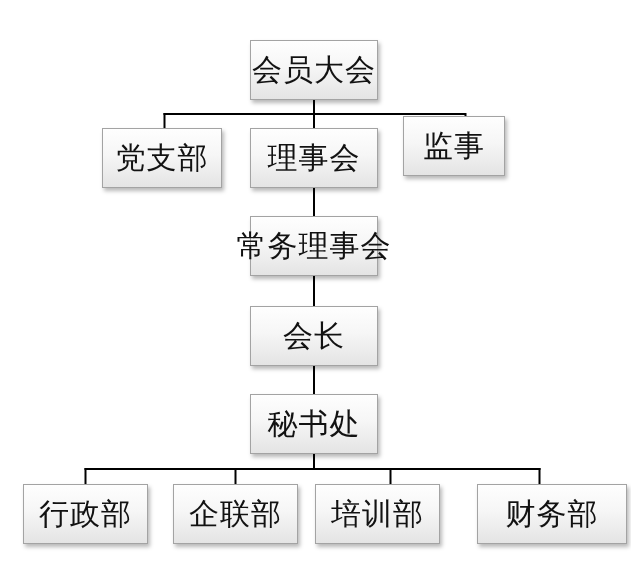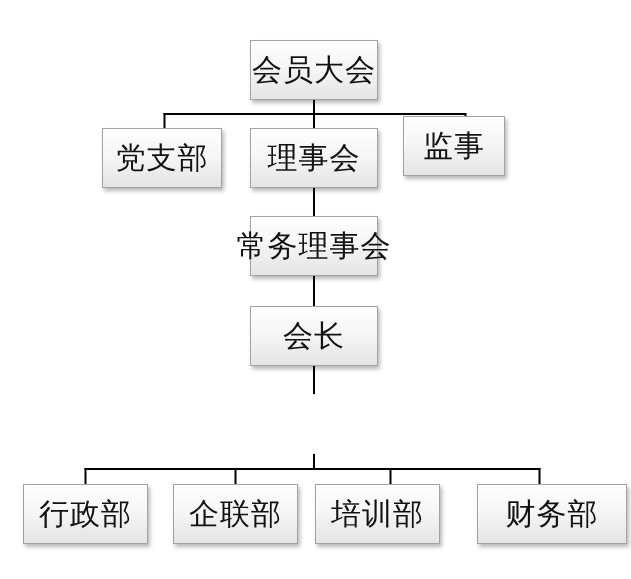--- a/index.html
+++ b/index.html
@@ -79,20 +79,23 @@
   </div>
 
   <div class="node" style="left:250px; top:216px; width:128px; height:60px">
     <span class="node-label">常务理事会</span>
   </div>
 
   <div class="node" style="left:250px; top:306px; width:128px; height:60px">
     <span class="node-label">会长</span>
   </div>
 
+  <div class="node" style="left:250px; top:394px; width:128px; height:60px">
+    <span class="node-label">秘书处</span>
+  </div>
 
   <div class="node" style="left:23px; top:484px; width:125px; height:60px">
     <span class="node-label">行政部</span>
   </div>
   <div class="node" style="left:173px; top:484px; width:125px; height:60px">
     <span class="node-label">企联部</span>
   </div>
   <div class="node" style="left:315px; top:484px; width:125px; height:60px">
     <span class="node-label">培训部</span>
   </div>

